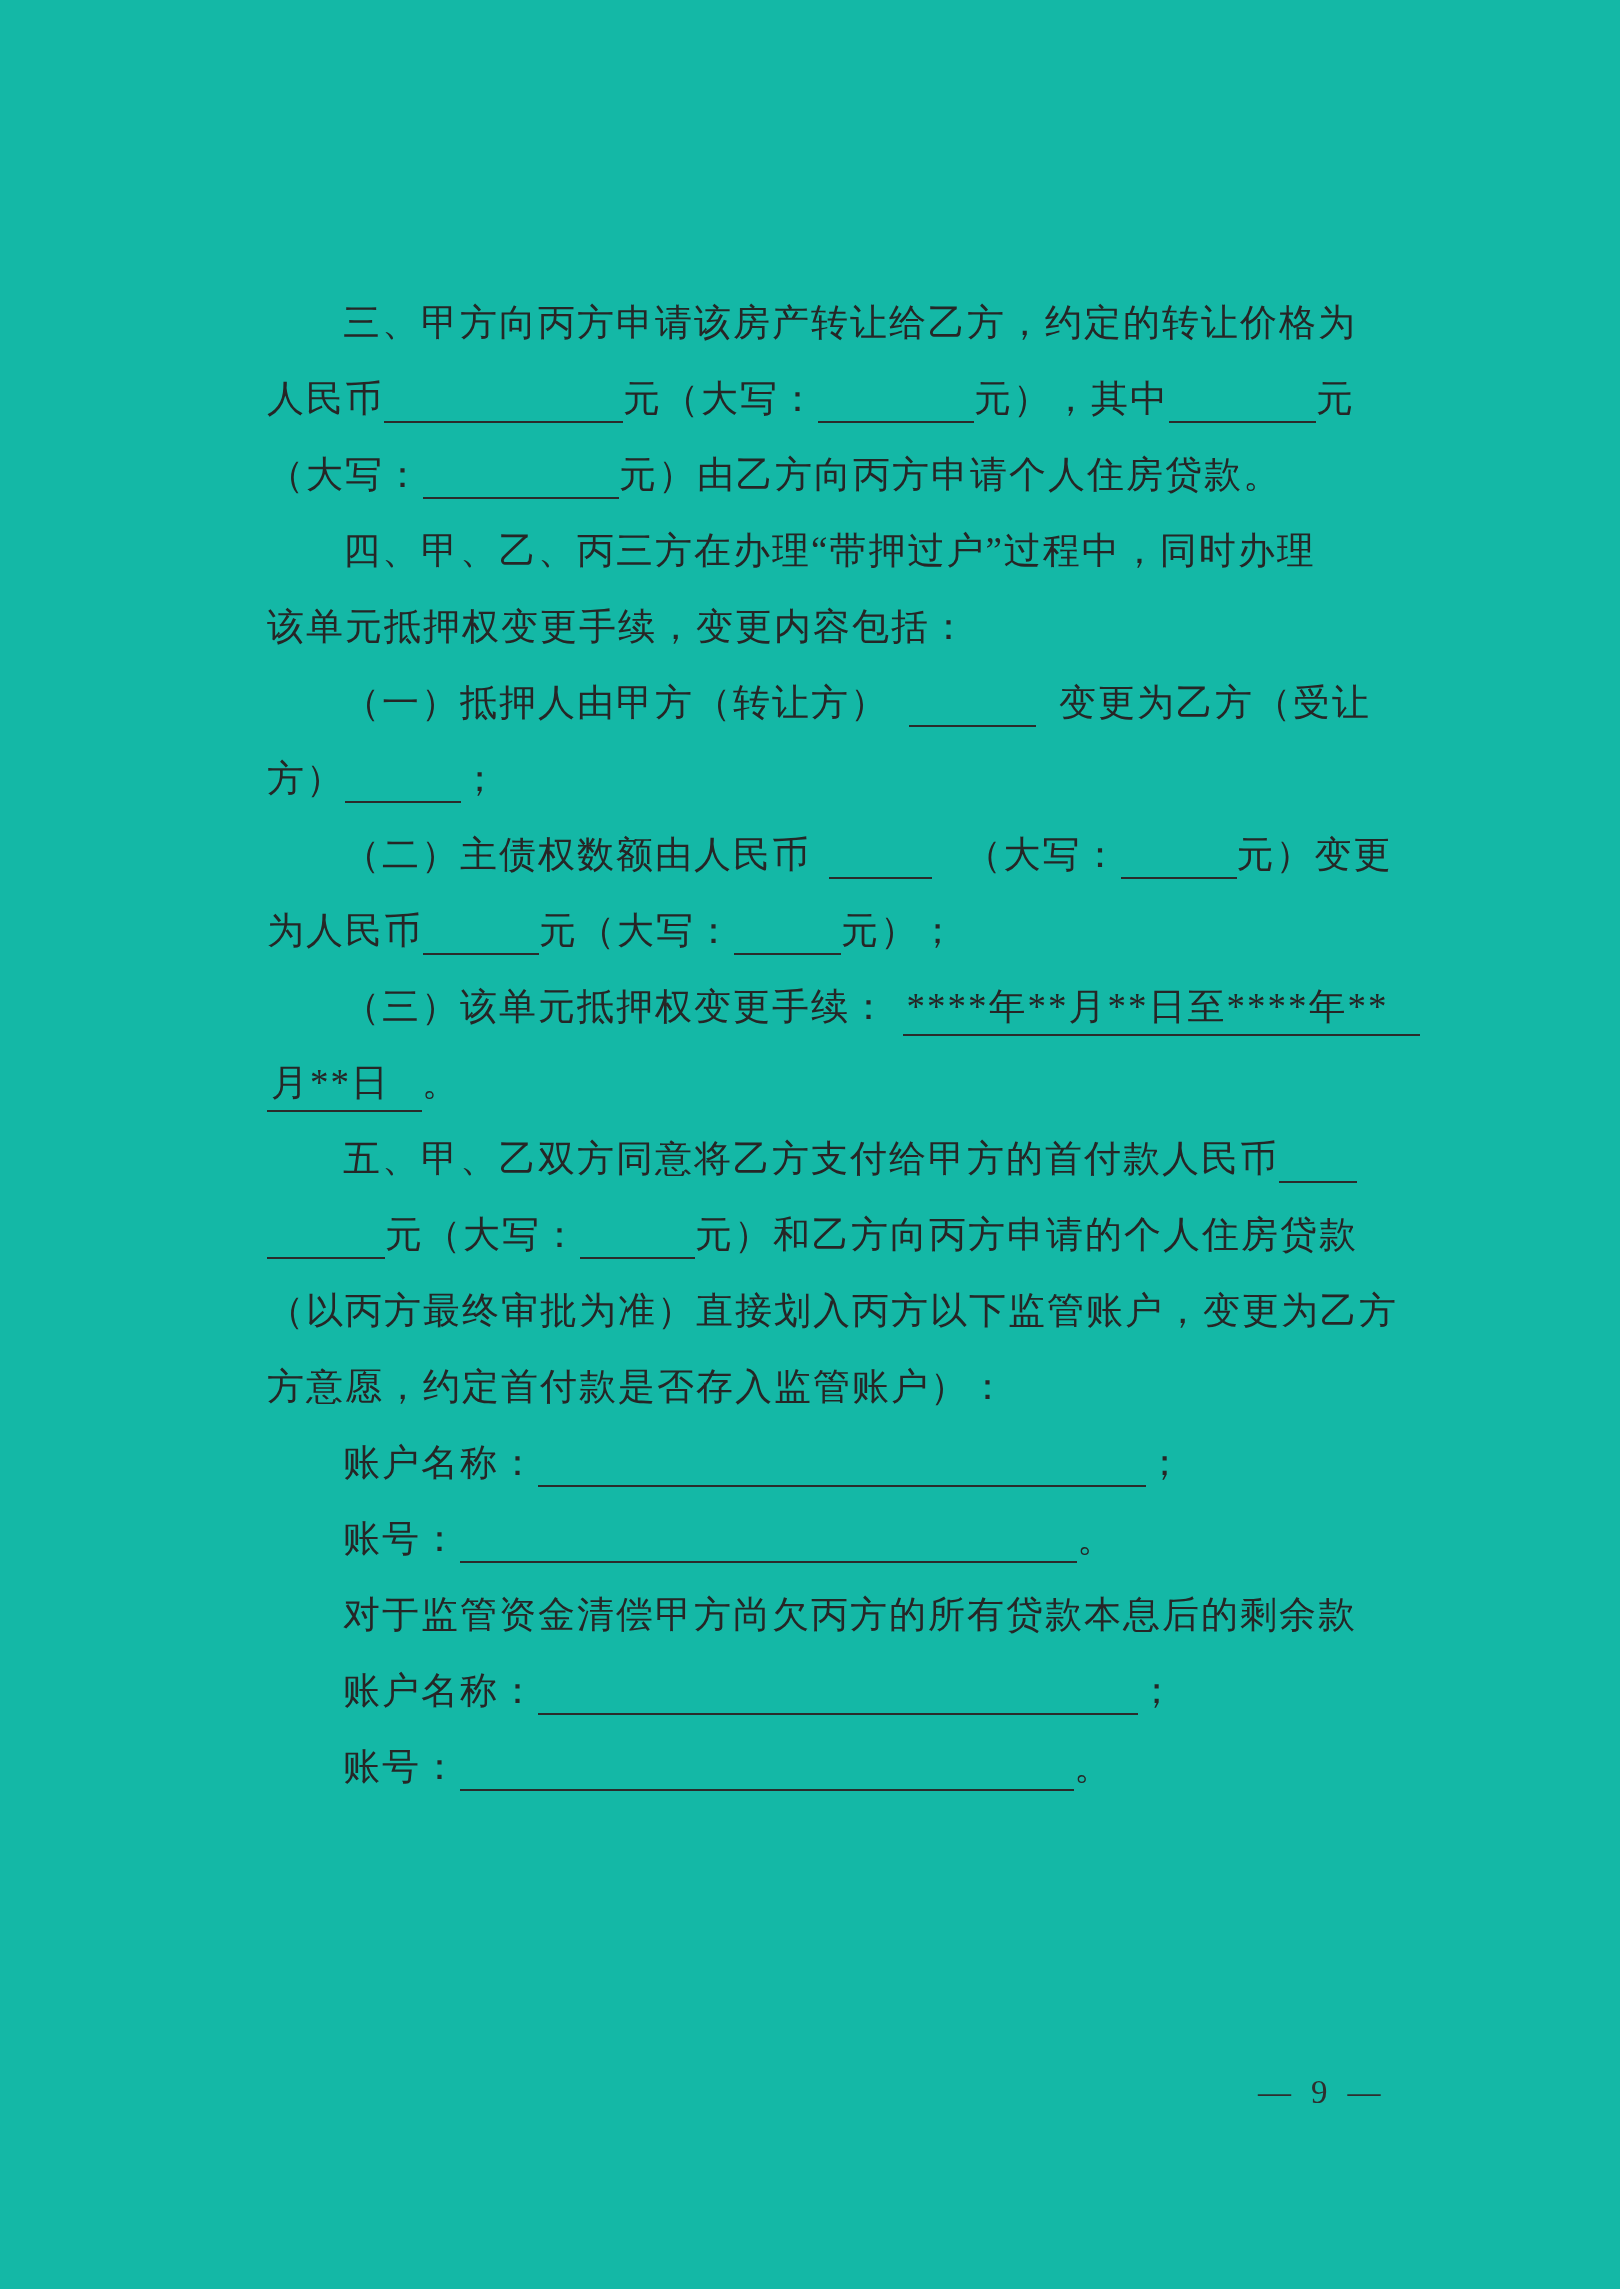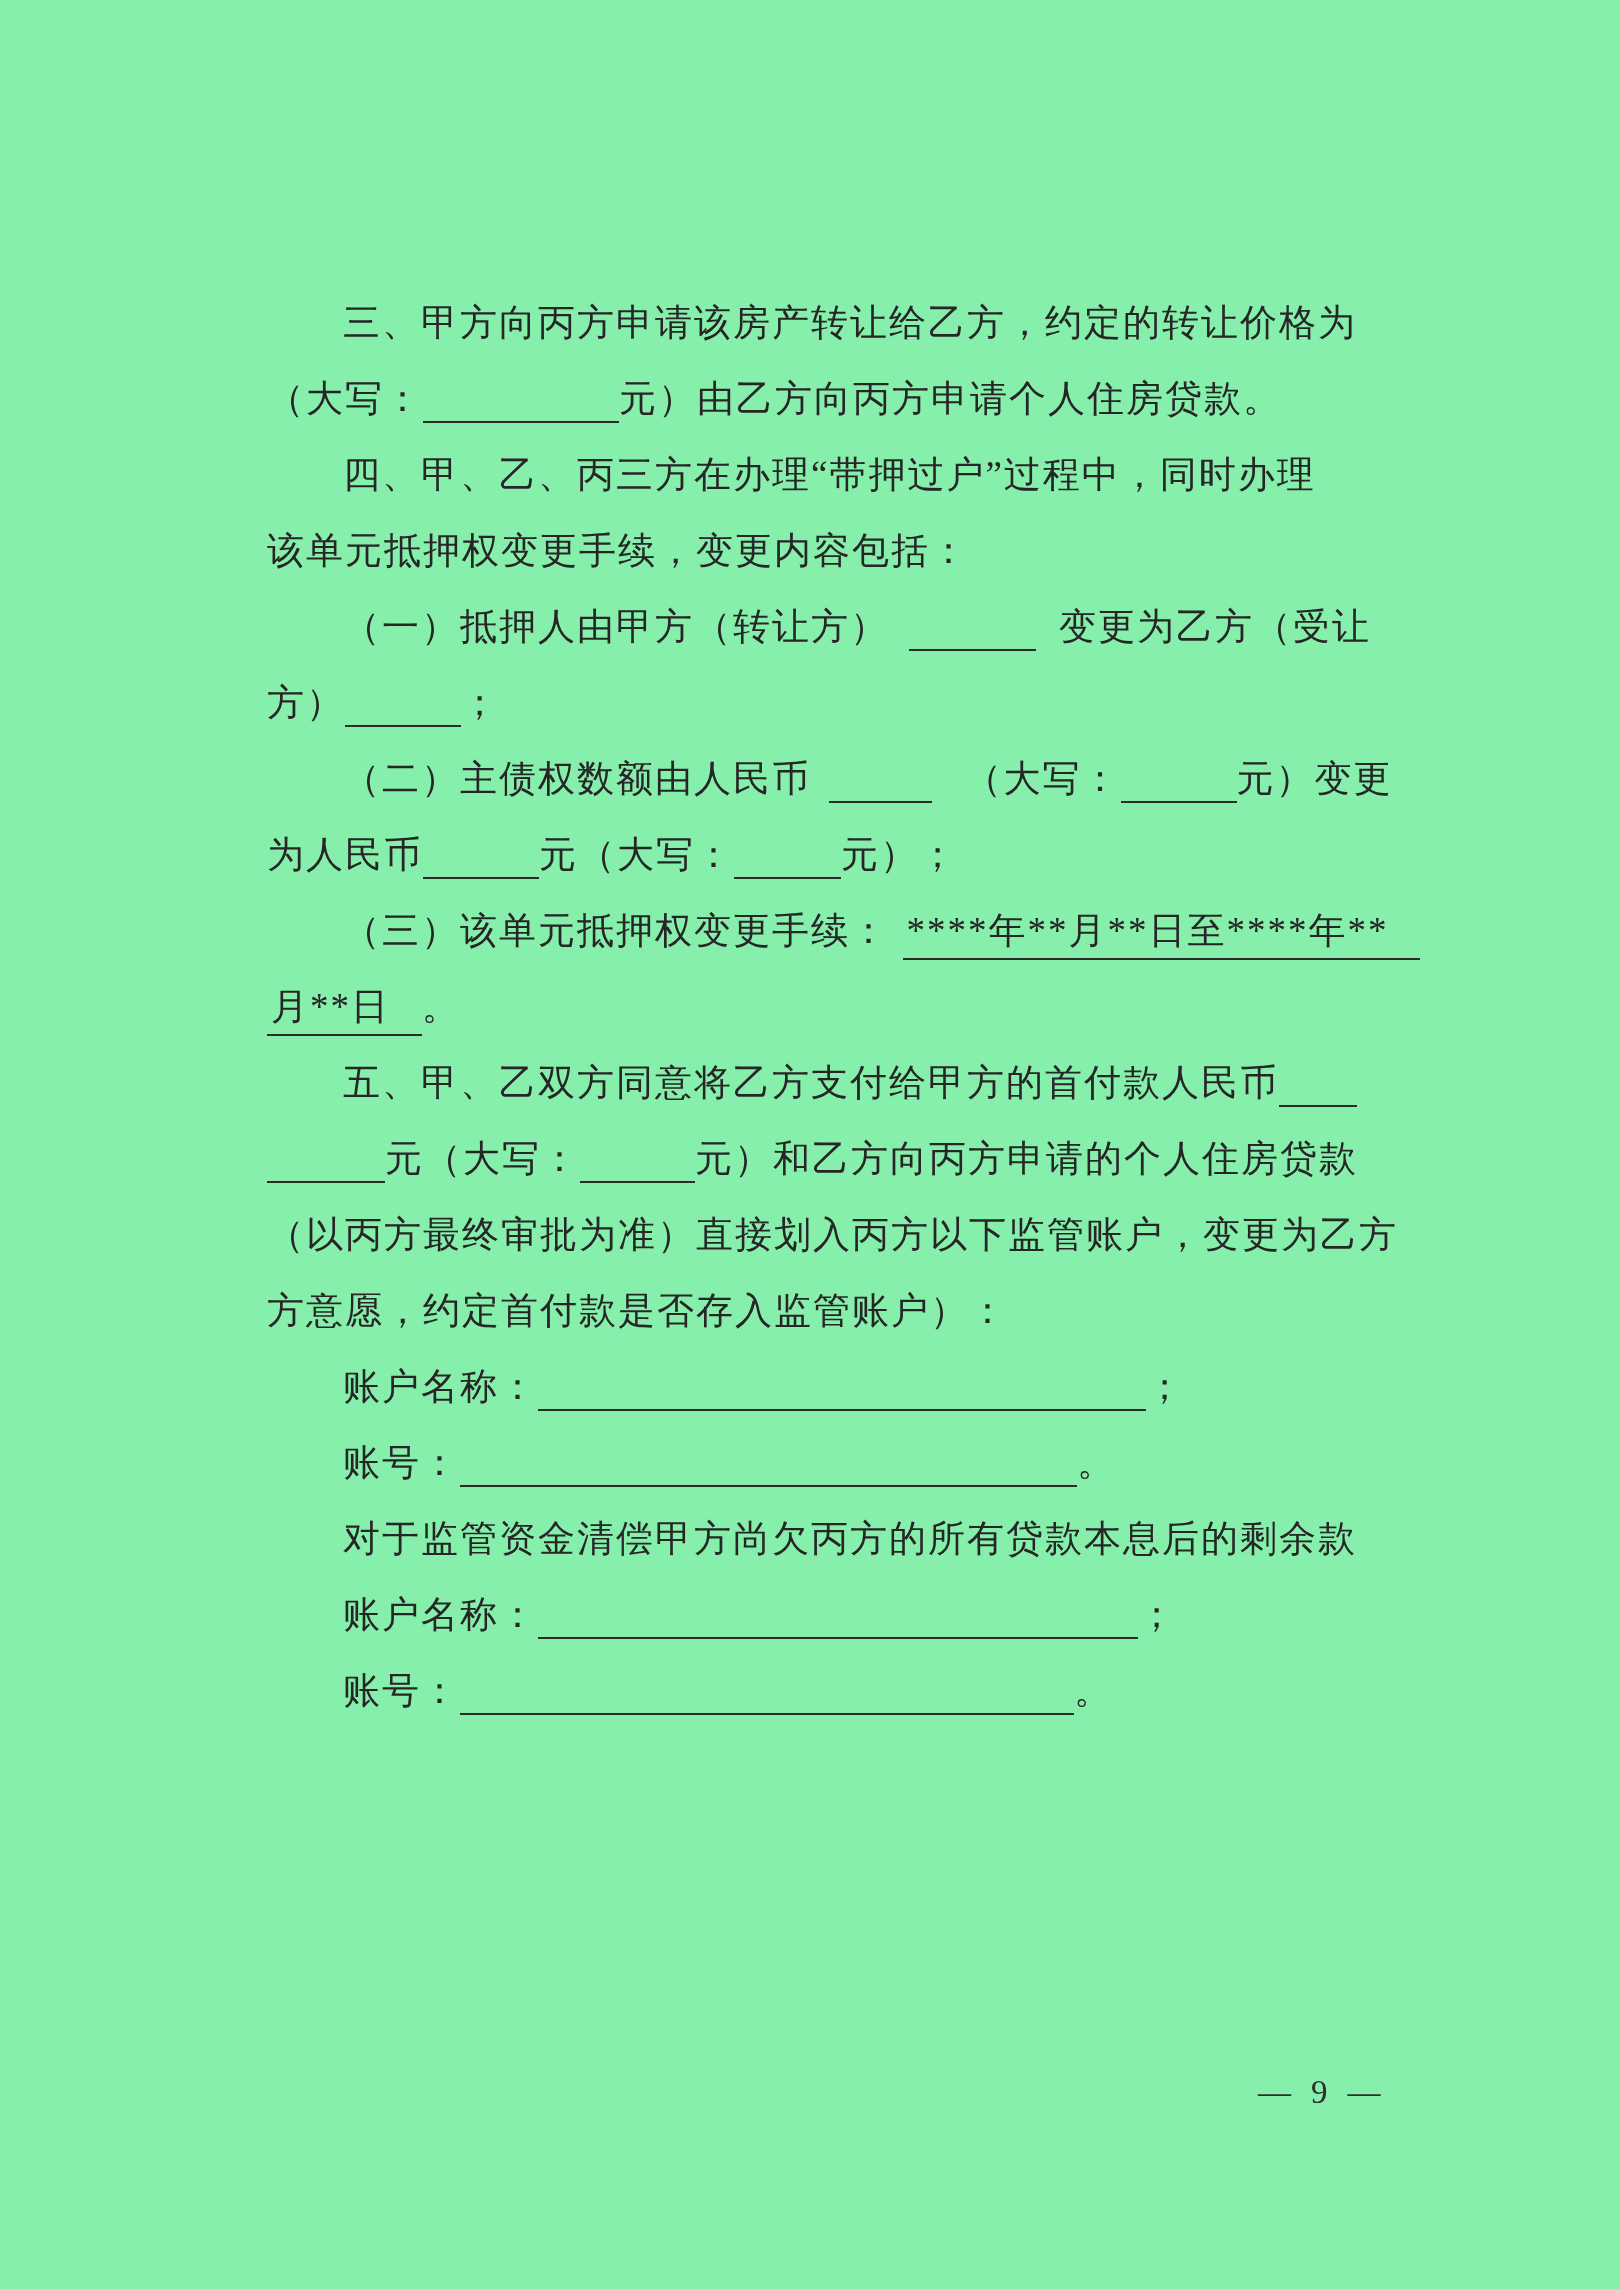--- a/index.html
+++ b/index.html
@@ -5,21 +5,21 @@
   html, body {
     margin: 0;
     padding: 0;
     background: #e8e8e8;
   }
   .page {
     position: relative;
     width: 1620px;
     height: 2290px;
     margin: 0 auto;
-    background: #86efac;
+    background: #14b8a6;
     overflow: hidden;
     font-family: "Liberation Serif", "DejaVu Serif", serif;
     color: #262626;
   }
   .doc-body {
     position: absolute;
     left: 267px;
     top: 285px;
     width: 1117px;
     font-size: 37px;
@@ -62,20 +62,21 @@
     color: #2e2e2e;
     white-space: nowrap;
   }
 </style>
 </head>
 <body>
 
 <div class="page">
   <div class="doc-body">
       <div class="line indent"><span class="t">三、甲方向丙方申请该房产转让给乙方，约定的转让价格为</span></div>
+      <div class="line"><span class="t">人民币</span><span class="blank" style="width: 239px;"></span><span class="t">元（大写：</span><span class="blank" style="width: 156px;"></span><span class="t">元），其中</span><span class="blank" style="width: 147px;"></span><span class="t">元</span></div>
       <div class="line"><span class="t">（大写：</span><span class="blank" style="width: 196px;"></span><span class="t">元）由乙方向丙方申请个人住房贷款。</span></div>
       <div class="line indent"><span class="t">四、甲、乙、丙三方在办理“带押过户”过程中，同时办理</span></div>
       <div class="line"><span class="t">该单元抵押权变更手续，变更内容包括：</span></div>
       <div class="line indent"><span class="t">（一）抵押人由甲方（转让方）</span><span class="gap" style="width: 19.6px;"></span><span class="blank" style="width: 127px;"></span><span class="gap" style="width: 23.5px;"></span><span class="t">变更为乙方（受让</span></div>
       <div class="line"><span class="t">方）</span><span class="blank" style="width: 116px;"></span><span class="t">；</span></div>
       <div class="line indent"><span class="t">（二）主债权数额由人民币</span><span class="gap" style="width: 17.6px;"></span><span class="blank" style="width: 103px;"></span><span class="gap" style="width: 33px;"></span><span class="t">（大写：</span><span class="blank" style="width: 116px;"></span><span class="t">元）变更</span></div>
       <div class="line"><span class="t">为人民币</span><span class="blank" style="width: 116px;"></span><span class="t">元（大写：</span><span class="blank" style="width: 107px;"></span><span class="t">元）；</span></div>
       <div class="line indent"><span class="t">（三）该单元抵押权变更手续：</span><span class="gap" style="width: 13.7px;"></span><span class="u" style="min-width: 510px;">****年**月**日至****年**</span></div>
       <div class="line"><span class="u" style="min-width: 147px;">月**日</span><span class="t">。</span></div>
       <div class="line indent"><span class="t">五、甲、乙双方同意将乙方支付给甲方的首付款人民币</span><span class="blank" style="width: 78px;"></span></div>

